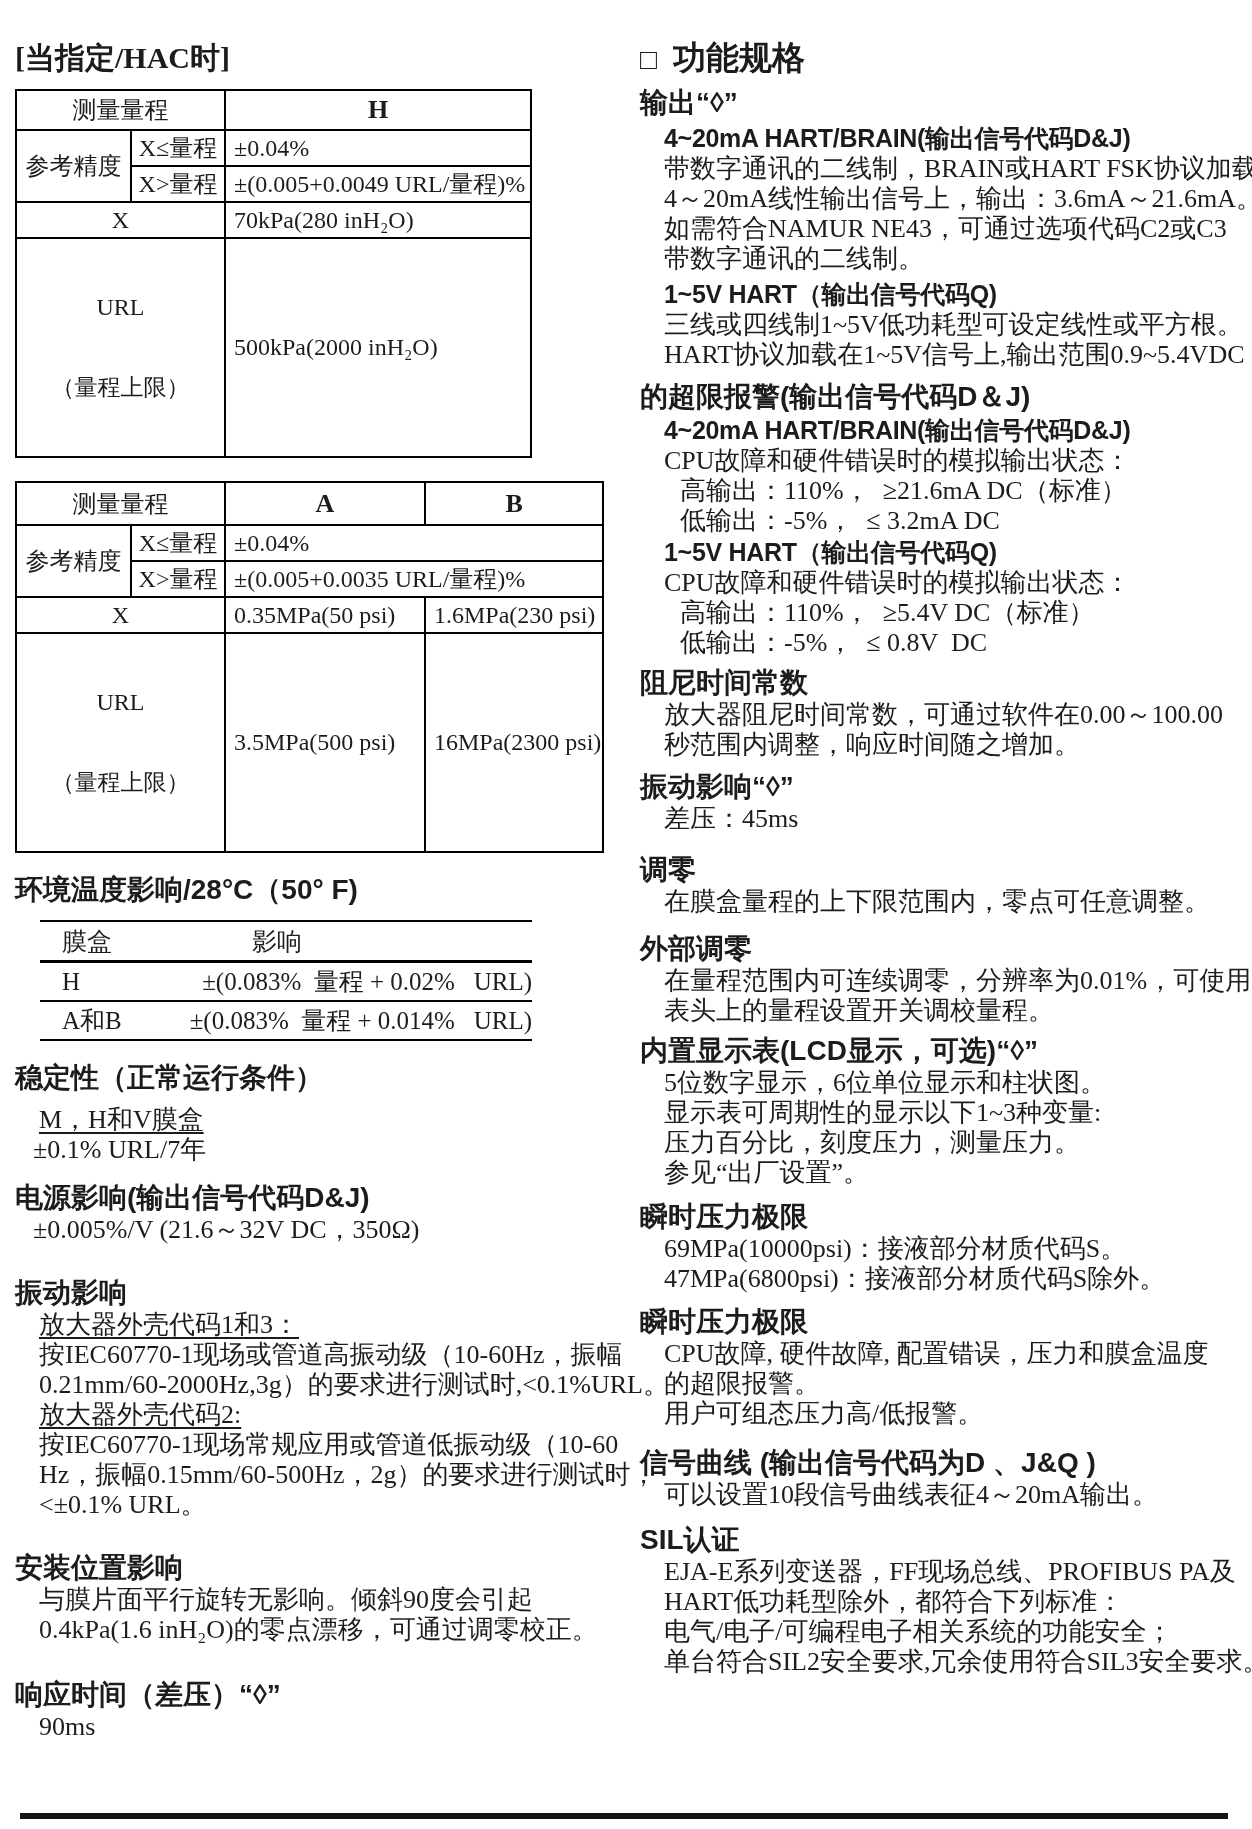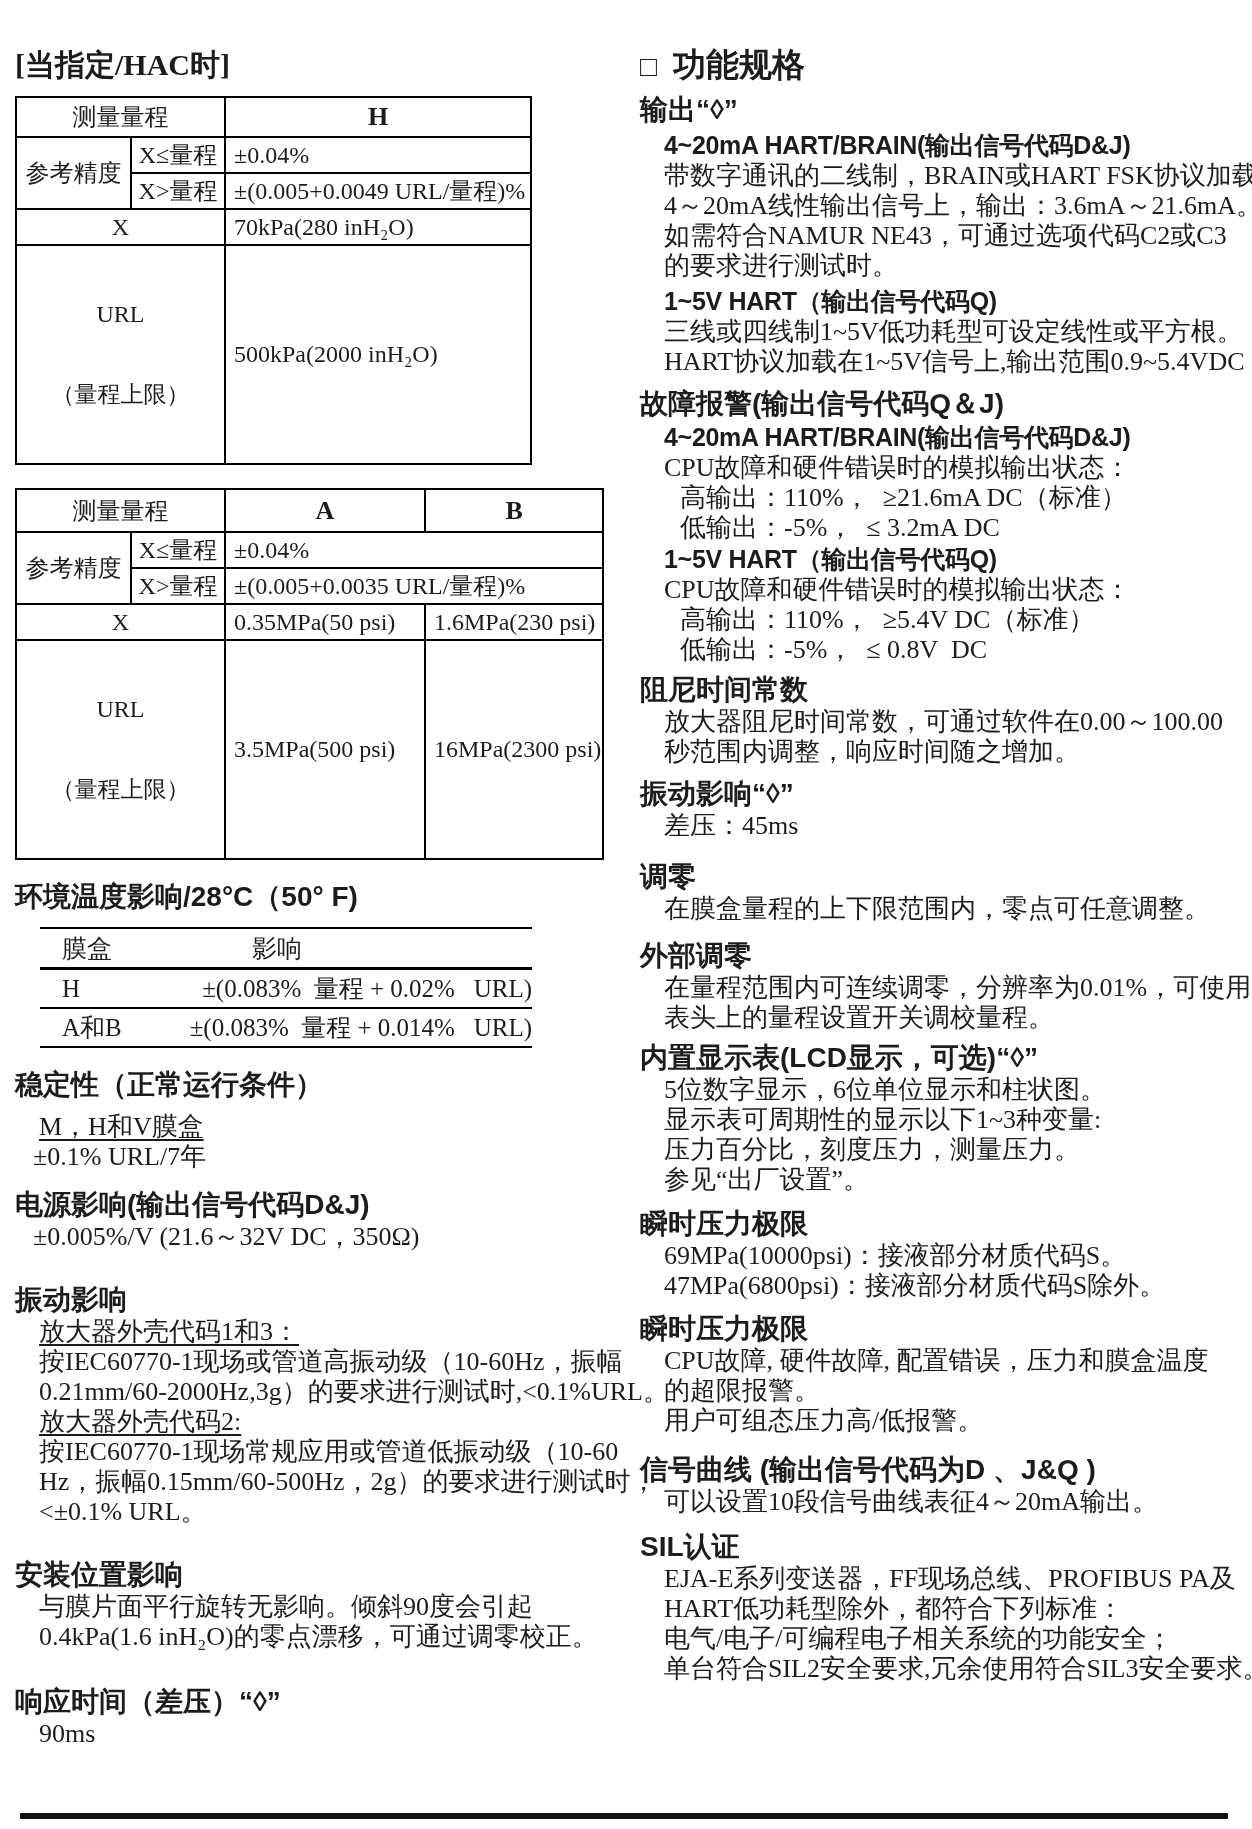--- a/index.html
+++ b/index.html
@@ -1,21 +1,21 @@
 <!DOCTYPE html>
 <html><head>
 <meta charset="utf-8">
 <style>
   html,body{margin:0;padding:0;}
   body{
     width:1252px;height:1829px;position:relative;background:#ffffff;
     color:#1c1c1c;font-family:"Liberation Serif","DejaVu Serif",serif;
     overflow:hidden;
   }
-  .col{position:absolute;top:17px;}
+  .col{position:absolute;top:10px;}
   .left-col{left:15px;width:600px;}
   .right-col{left:640px;width:612px;}
 
   .doc-title{font-size:30px;line-height:36px;font-weight:bold;margin:30px 0 0 0;
     font-family:"Liberation Serif","DejaVu Serif",serif;}
   .main-title{font-size:33px;line-height:40px;font-weight:bold;margin-top:28px;
     font-family:"Liberation Sans","DejaVu Sans",sans-serif;}
   .main-title .sq{font-weight:normal;font-size:28px;margin-right:16px;}
   .sec-h{font-size:28px;line-height:34px;font-weight:bold;
     font-family:"Liberation Sans","DejaVu Sans",sans-serif;}
@@ -183,28 +183,28 @@
     <div class="main-title">
       <span class="sq">□</span><span>功能规格</span>
     </div>
 
     <div class="sec">
       <div class="sec-h" style="margin-top:6px">输出“◊”</div>
       <div class="gsub" style="margin-top:2px">4~20mA HART/BRAIN(输出信号代码D&amp;J)</div>
       <div class="line ind">带数字通讯的二线制，BRAIN或HART FSK协议加载在</div>
       <div class="line ind">4～20mA线性输出信号上，输出：3.6mA～21.6mA。</div>
       <div class="line ind">如需符合NAMUR NE43，可通过选项代码C2或C3</div>
-      <div class="line ind">的要求进行测试时。</div>
+      <div class="line ind">带数字通讯的二线制。</div>
       <div class="gsub" style="margin-top:4px">1~5V HART（输出信号代码Q)</div>
       <div class="line ind">三线或四线制1~5V低功耗型可设定线性或平方根。</div>
       <div class="line ind">HART协议加载在1~5V信号上,输出范围0.9~5.4VDC</div>
     </div>
 
     <div class="sec">
-      <div class="sec-h" style="margin-top:10px">故障报警(输出信号代码Q＆J)</div>
+      <div class="sec-h" style="margin-top:10px">的超限报警(输出信号代码D＆J)</div>
       <div class="gsub">4~20mA HART/BRAIN(输出信号代码D&amp;J)</div>
       <div class="line ind">CPU故障和硬件错误时的模拟输出状态：</div>
       <div class="line ind ind2">高输出：110%，  ≥21.6mA DC（标准）</div>
       <div class="line ind ind2">低输出：-5%，  ≤ 3.2mA DC</div>
       <div class="gsub">1~5V HART（输出信号代码Q)</div>
       <div class="line ind">CPU故障和硬件错误时的模拟输出状态：</div>
       <div class="line ind ind2">高输出：110%，  ≥5.4V DC（标准）</div>
       <div class="line ind ind2">低输出：-5%，  ≤ 0.8V  DC</div>
     </div>
 

